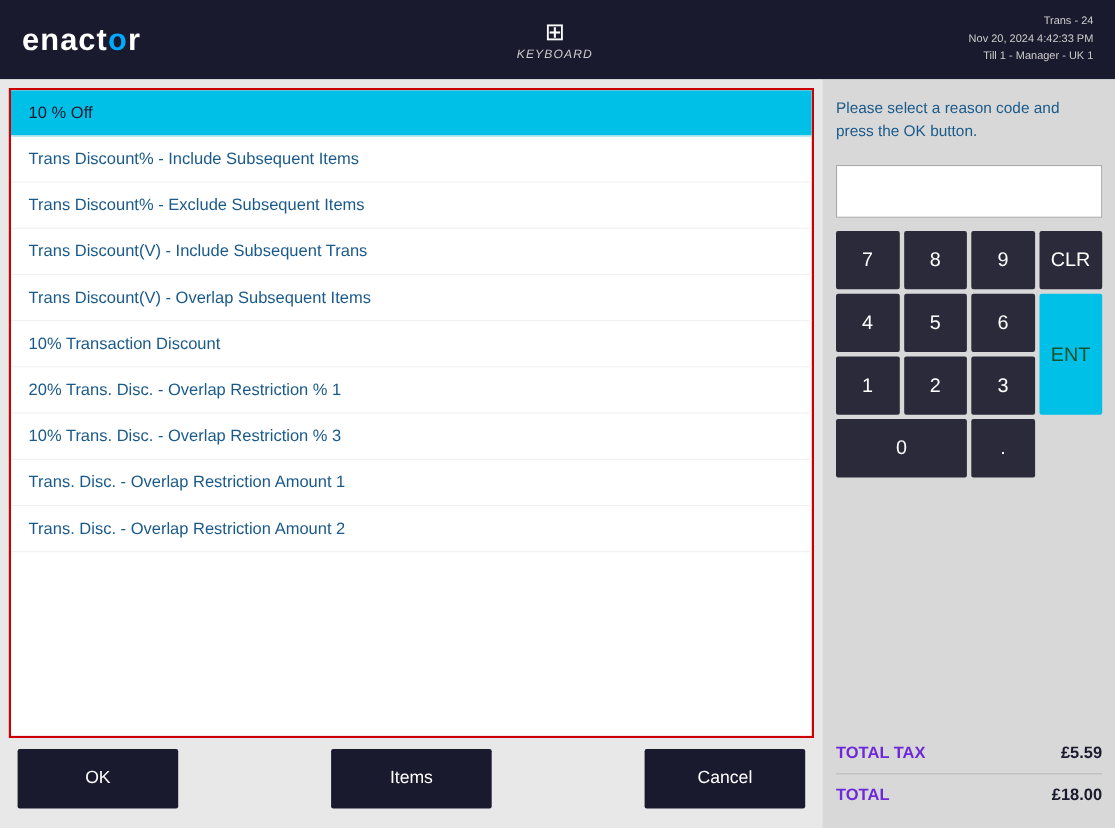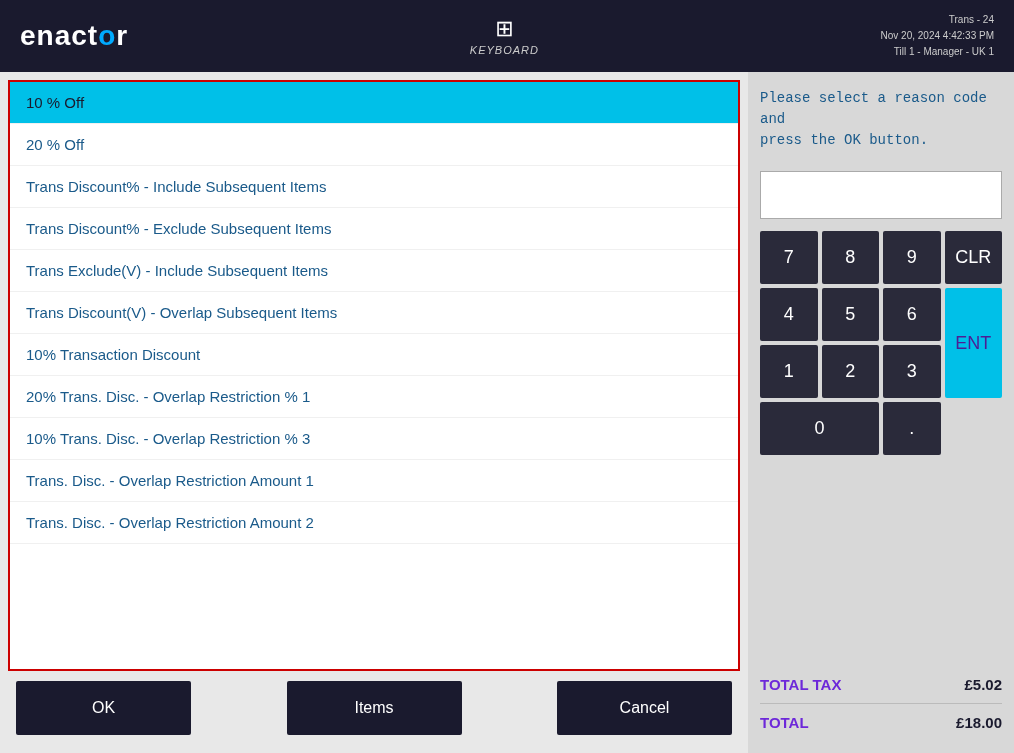--- a/index.html
+++ b/index.html
@@ -98,21 +98,21 @@
       padding: 10px 8px;
       background: #e8e8e8;
       flex-shrink: 0;
     }
 
     .btn-black {
       background: #1a1a2e;
       color: white;
       border: none;
       padding: 18px 0;
-      width: 175px;
+      width: 146px;
       font-size: 16px;
       cursor: pointer;
       border-radius: 2px;
     }
 
     .btn-spacer {
       flex: 1;
     }
 
     
@@ -122,21 +122,20 @@
       display: flex;
       flex-direction: column;
       padding: 16px 12px 12px;
     }
 
     .instruction-text {
       color: #1a5a8a;
       font-size: 14px;
       line-height: 1.5;
       margin-bottom: 20px;
-      font-family: Liberation Mono, monospace;
     }
 
     .numpad-input {
       background: white;
       border: 1px solid #aaa;
       height: 48px;
       margin-bottom: 12px;
       padding: 4px 8px;
       font-size: 16px;
     }
@@ -154,21 +153,21 @@
       border: none;
       padding: 16px 0;
       font-size: 18px;
       cursor: pointer;
       border-radius: 2px;
       text-align: center;
     }
 
     .num-btn.cyan {
       background: #00c0e8;
-      color: #4c1d95;
+      color: #14532d;
     }
 
     .totals-section {
       margin-top: auto;
     }
 
     .total-row {
       display: flex;
       justify-content: space-between;
       padding: 10px 0;
@@ -207,24 +206,23 @@
     <div>Till 1 - Manager - UK 1</div>
   </div>
 </div>
 
 <div class="main-content">
 
   <div class="left-panel">
     <div class="list-container" id="list-container">
 
     <div class="list-item" style="background: rgb(0, 192, 232); color: rgb(26, 26, 46);">10 % Off</div>
-        <div class="list-item">20 % Off</div>
         <div class="list-item">Trans Discount% - Include Subsequent Items</div>
         <div class="list-item">Trans Discount% - Exclude Subsequent Items</div>
-        <div class="list-item">Trans Exclude(V) - Include Subsequent Items</div>
+        <div class="list-item">Trans Discount(V) - Include Subsequent Trans</div>
         <div class="list-item">Trans Discount(V) - Overlap Subsequent Items</div>
         <div class="list-item">10% Transaction Discount</div>
         <div class="list-item">20% Trans. Disc. - Overlap Restriction % 1</div>
         <div class="list-item">10% Trans. Disc. - Overlap Restriction % 3</div>
         <div class="list-item">Trans. Disc. - Overlap Restriction Amount 1</div>
         <div class="list-item">Trans. Disc. - Overlap Restriction Amount 2</div>
       </div>
 
     <div class="bottom-bar">
       <button class="btn-black">OK</button>
@@ -255,21 +253,21 @@
         <button class="num-btn">1</button>
         <button class="num-btn">2</button>
         <button class="num-btn">3</button>
         <button class="num-btn" style="grid-column: span 2;">0</button>
         <button class="num-btn">.</button>
       </div>
 
     <div class="totals-section">
       <div class="total-row">
         <span class="total-label">TOTAL TAX</span>
-        <span class="total-amount">£5.02</span>
+        <span class="total-amount">£5.59</span>
       </div>
       <div class="total-row">
         <span class="total-label">TOTAL</span>
         <span class="total-amount">£18.00</span>
       </div>
     </div>
   </div>
 
 </div>
 

